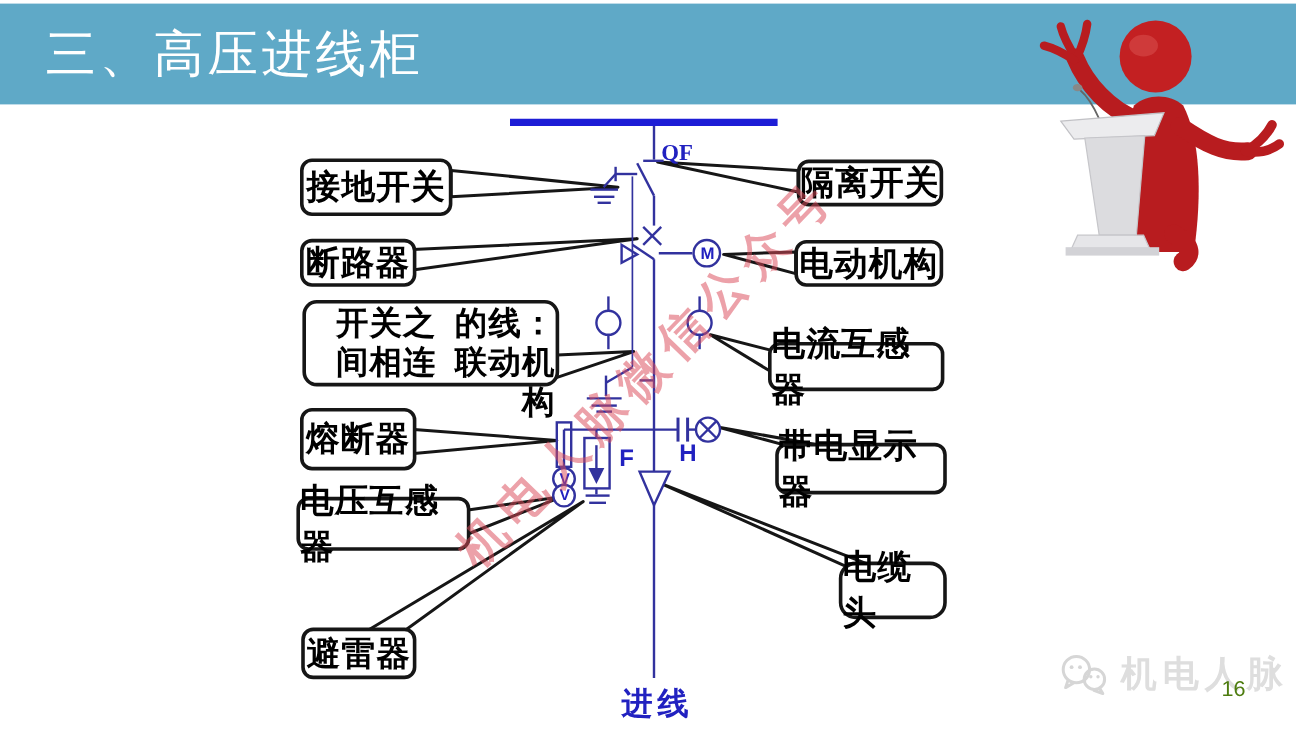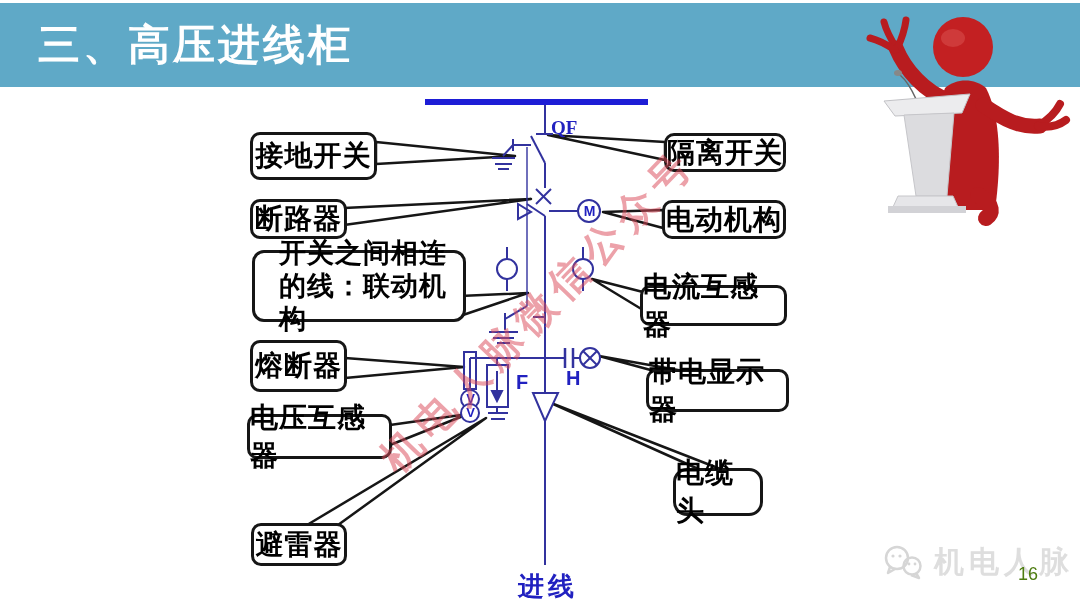--- a/index.html
+++ b/index.html
@@ -1,26 +1,26 @@
 <!DOCTYPE html>
 <html><head>
 <meta charset="utf-8">
 <style>
   html,body{margin:0;padding:0;background:#fff;}
   .slide{position:relative;width:1080px;height:608px;background:#ffffff;overflow:hidden;
          font-family:"Liberation Sans","DejaVu Sans",sans-serif;}
   .title-bar{position:absolute;left:0;top:3px;width:1080px;height:84px;background:#5fa9c7;}
   .title-text{position:absolute;left:38px;top:0;height:84px;line-height:84px;
-              color:#ffffff;font-size:42px;font-weight:700;letter-spacing:3px;}
+              color:#ffffff;font-size:42px;font-weight:400;letter-spacing:3px;}
   .diagram-svg{position:absolute;left:0;top:0;width:1080px;height:608px;z-index:2;}
   .callout{position:absolute;z-index:3;background:#ffffff;border:3px solid #161616;border-radius:10px;
            display:flex;align-items:center;justify-content:center;color:#000;
            font-size:28px;font-weight:600;letter-spacing:1px;box-sizing:border-box;}
-  .callout.two-line{flex-direction:column;align-items:flex-start;justify-content:center;
-                    padding-left:24px;font-size:27px;line-height:33px;border-radius:12px;}
+  .callout.two-line{flex-direction:row;align-items:flex-start;justify-content:center;
+                    padding-left:24px;font-size:27px;line-height:33px;border-radius:12px;text-align:right;}
   .blue-label{position:absolute;z-index:3;color:#2121c0;font-weight:700;}
   .watermark{position:absolute;left:290px;top:282px;width:500px;height:60px;z-index:5;
              transform:rotate(-46deg);transform-origin:center center;
              color:rgba(218,75,90,0.52);font-size:40px;font-weight:600;letter-spacing:8px;
              text-align:center;white-space:nowrap;pointer-events:none;}
   .footer-logo{position:absolute;left:882px;top:542px;z-index:3;display:flex;align-items:center;gap:8px;}
   .footer-logo-text{color:#dedede;font-size:30px;font-weight:600;letter-spacing:5px;}
   .page-number{position:absolute;left:1018px;top:564px;z-index:3;color:#4d7c0f;font-size:18px;}
 </style>
 </head>
@@ -165,21 +165,21 @@
   </div>
   <div class="callout" style="left:662px;top:200px;width:124px;height:39px;">
     <span>电动机构</span>
   </div>
   <div class="callout" style="left:640px;top:285px;width:147px;height:41px;">
     <span>电流互感器</span>
   </div>
   <div class="callout" style="left:646px;top:369px;width:143px;height:43px;">
     <span>带电显示器</span>
   </div>
-  <div class="callout" style="left:673px;top:468px;width:90px;height:48px;border-radius:14px;">
+  <div class="callout" style="left:699px;top:468px;width:90px;height:48px;border-radius:14px;">
     <span>电缆头</span>
   </div>
 
   <span class="blue-label" style="left:551px;top:117px;font-size:19px;font-family:Liberation Serif, serif;">QF</span>
   <span class="blue-label" style="left:583px;top:203px;width:13px;text-align:center;font-size:14px;">M</span>
   <span class="blue-label" style="left:464px;top:391px;width:13px;text-align:center;font-size:13px;">V</span>
   <span class="blue-label" style="left:464px;top:405px;width:13px;text-align:center;font-size:13px;">V</span>
   <span class="blue-label" style="left:516px;top:371px;font-size:20px;">F</span>
   <span class="blue-label" style="left:566px;top:367px;font-size:20px;">H</span>
   <span class="blue-label" style="left:518px;top:569px;font-size:26px;letter-spacing:4px;">进线</span>

